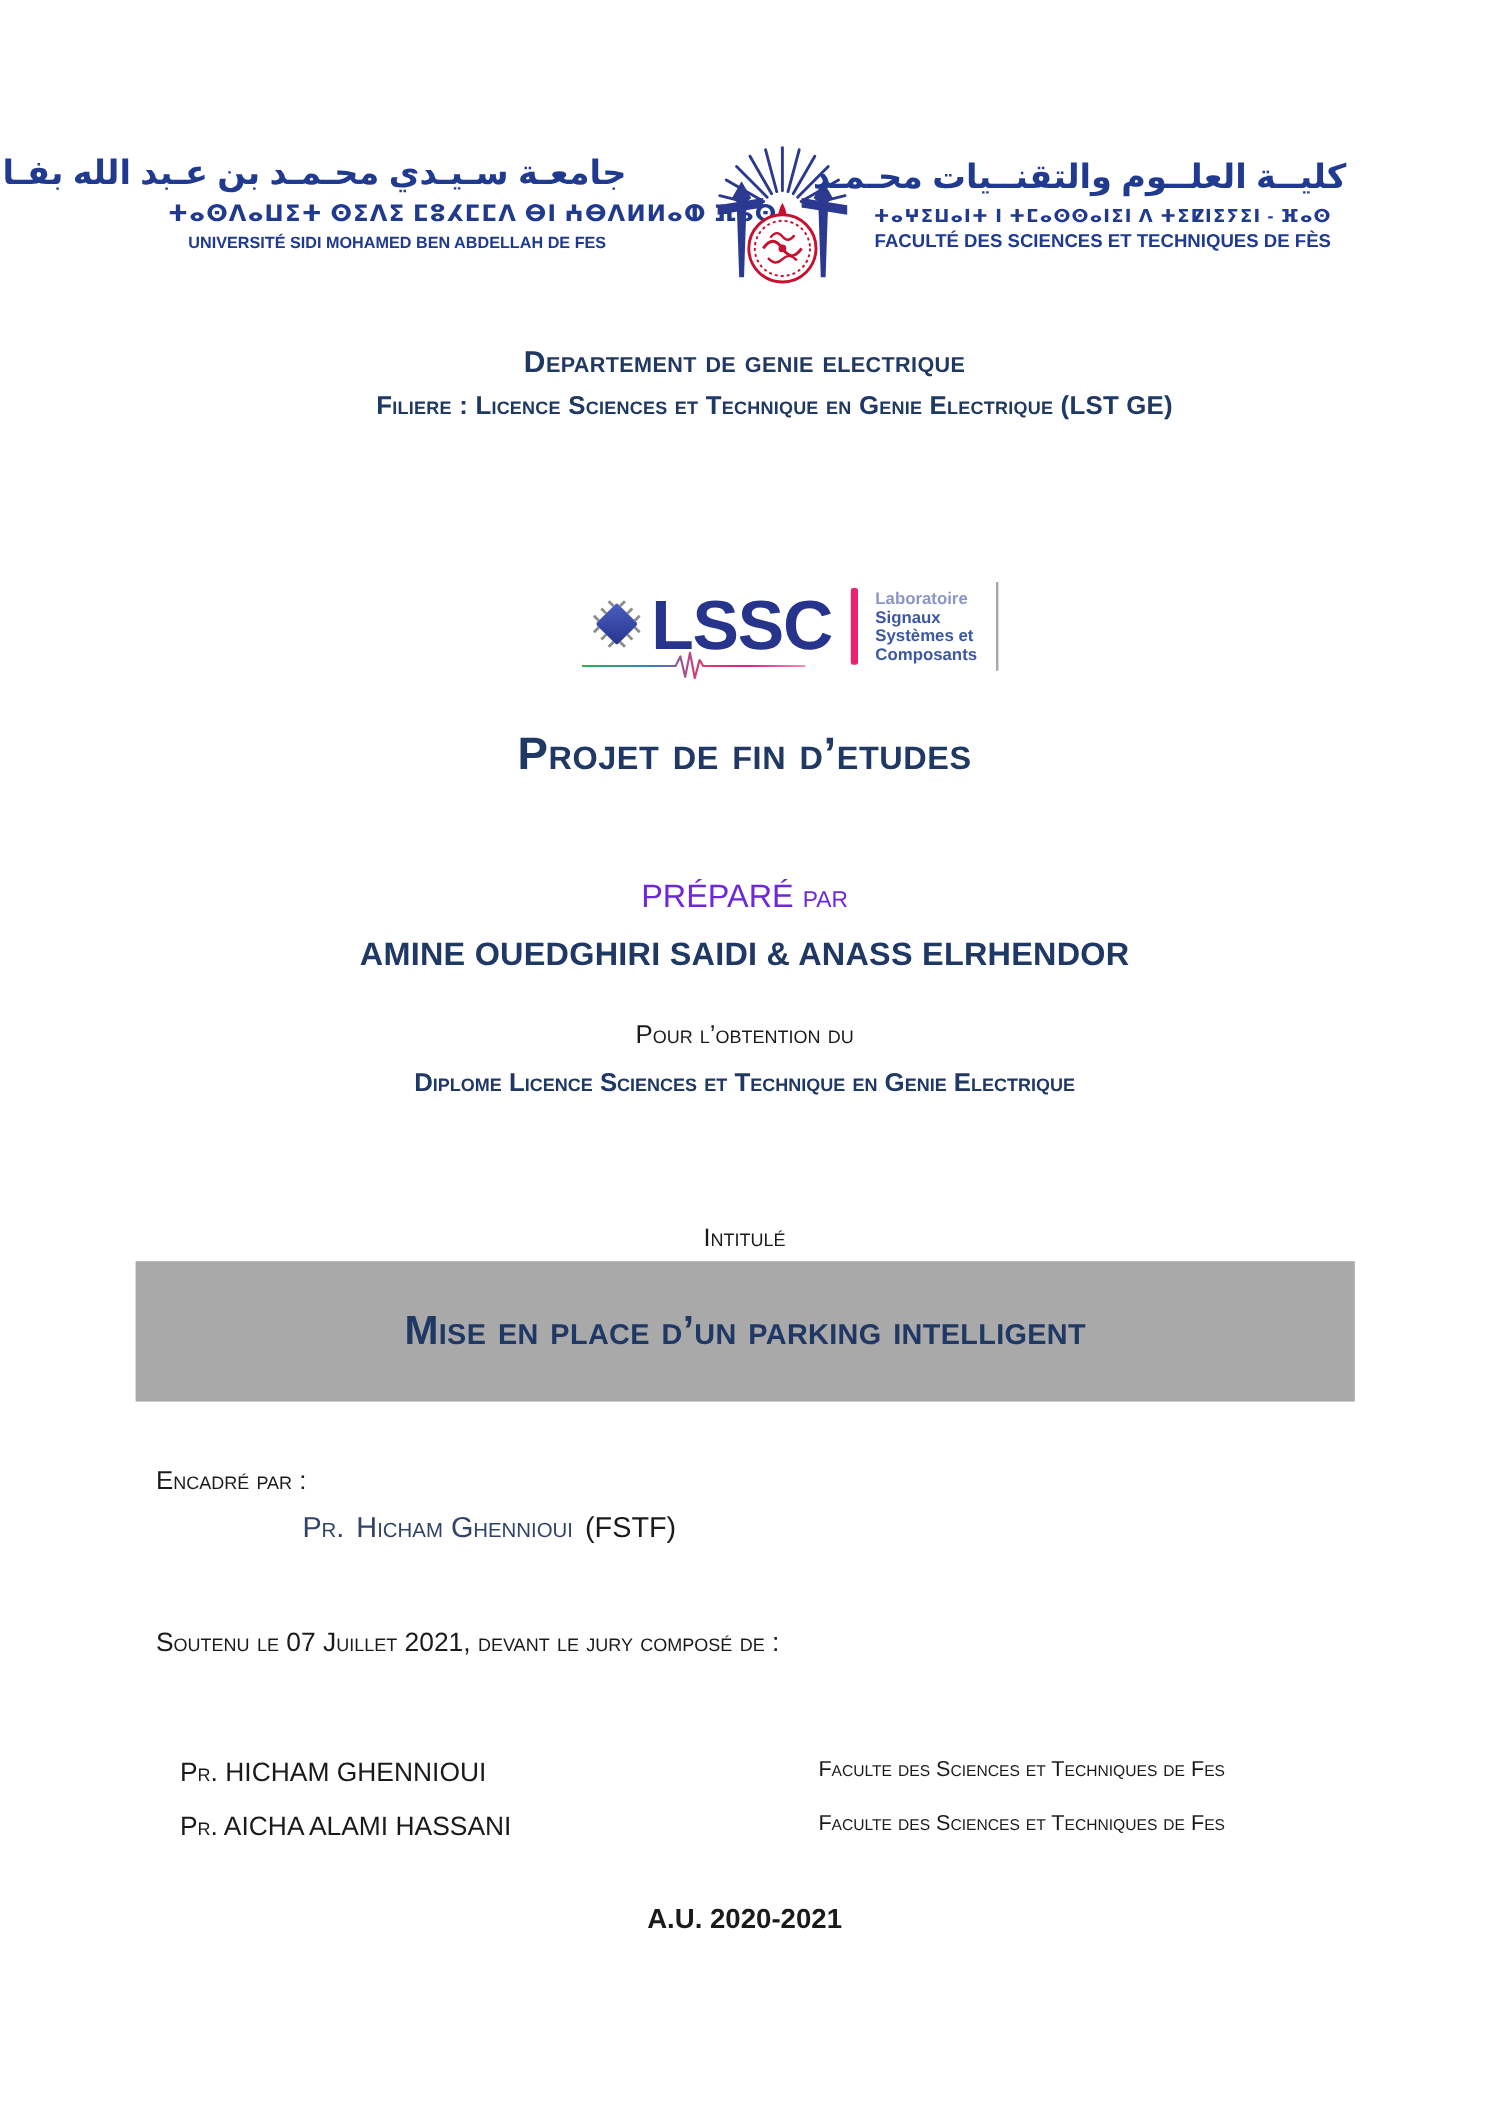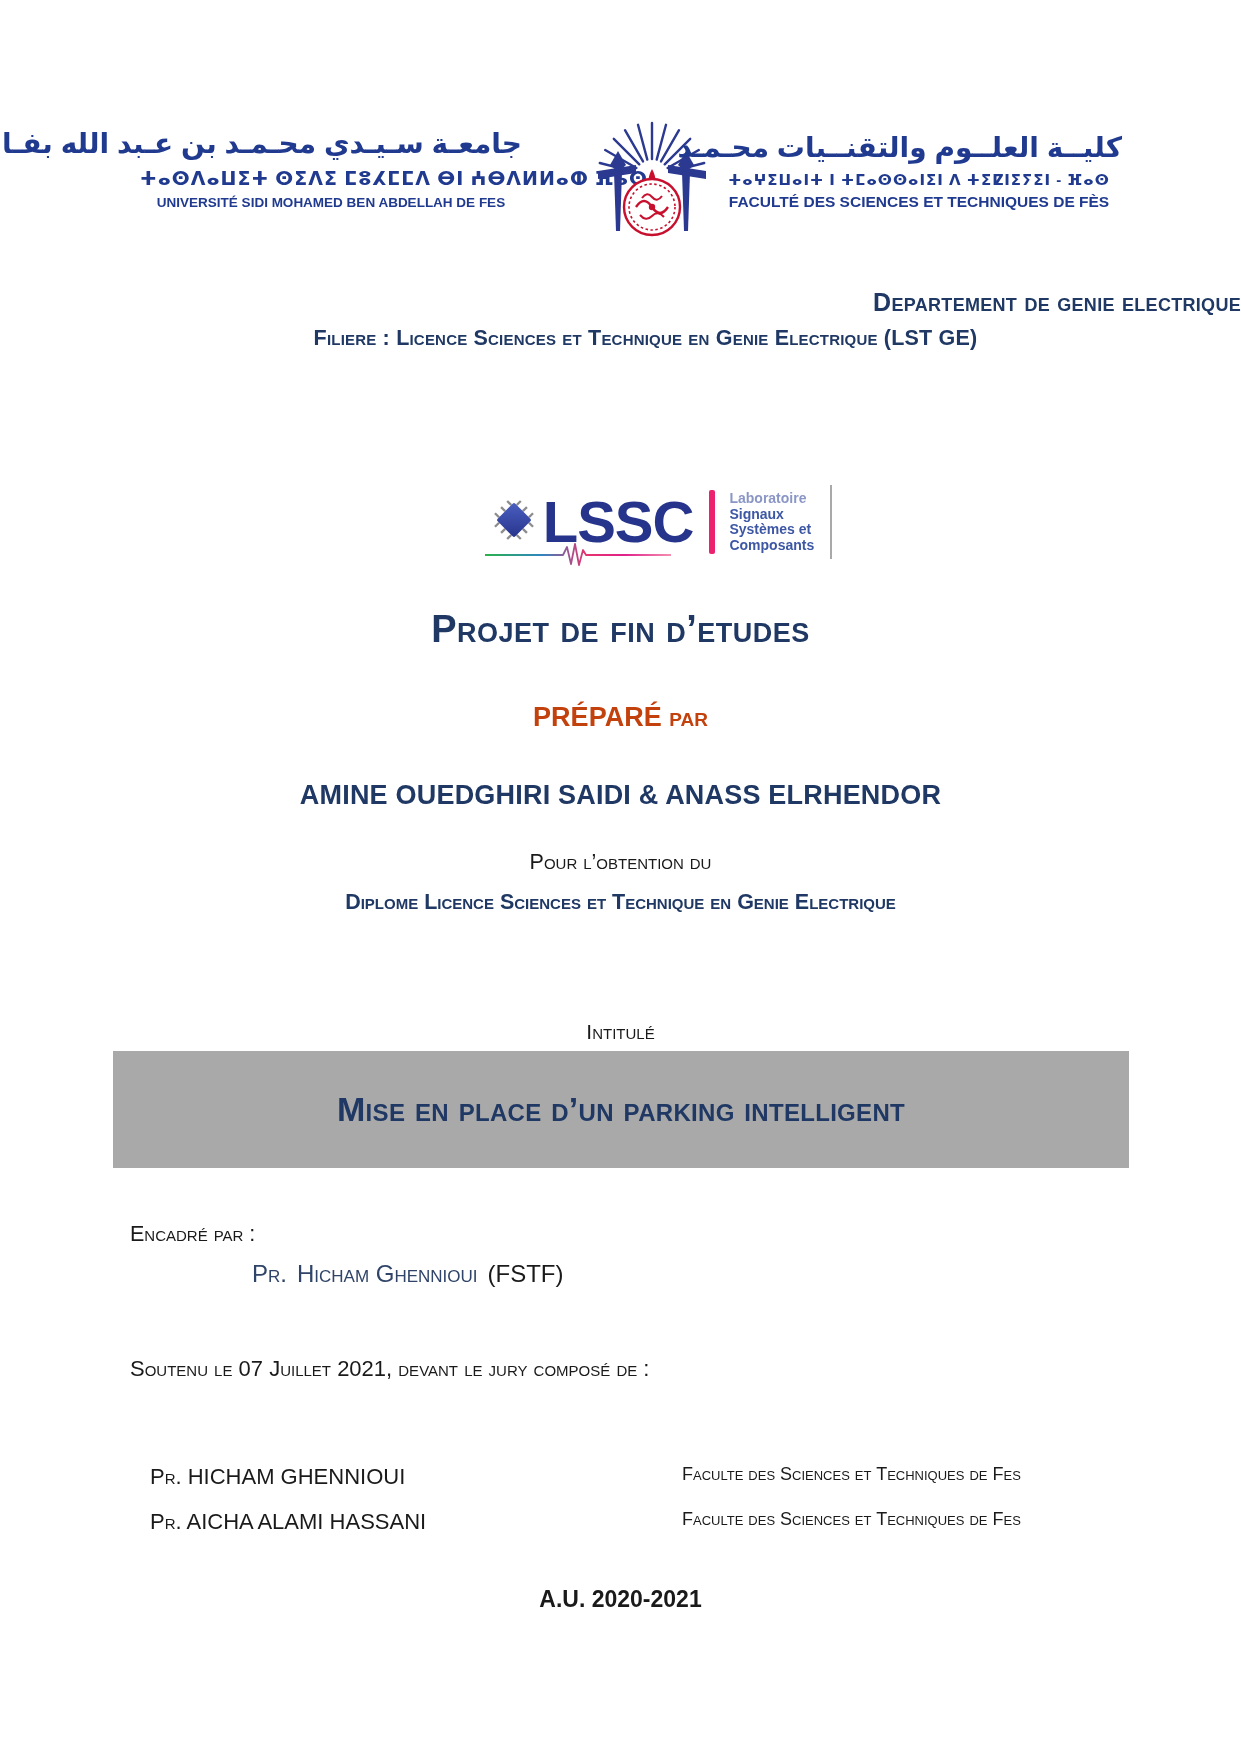--- a/index.html
+++ b/index.html
@@ -18,36 +18,36 @@
   .hdr-left{left:140px;top:126px;width:382px;text-align:center;}
   .hdr-right{left:716px;top:130px;width:406px;text-align:center;}
   .ar-line{font-size:28px;font-weight:bold;line-height:1.25;white-space:nowrap;}
   .tf-left{font-size:19px;font-weight:bold;margin-top:6px;white-space:nowrap;letter-spacing:1px;}
   .tf-right{font-size:15px;font-weight:bold;margin-top:6px;white-space:nowrap;letter-spacing:1px;}
   .lat-left{font-size:13.5px;font-weight:bold;margin-top:5px;white-space:nowrap;}
   .lat-right{font-size:15.5px;font-weight:bold;margin-top:4px;white-space:nowrap;}
   .emblem-box{left:596px;top:114px;width:112px;height:130px;}
 
   
-  .dept1{top:288px;font-size:25px;letter-spacing:.3px;text-align:right;}
+  .dept1{top:288px;font-size:25px;letter-spacing:.3px;}
   .dept2{top:326px;font-size:21.5px;letter-spacing:.2px;padding-left:25px;}
 
   
   .lab-wrap{top:478px;left:0;width:1241px;display:flex;justify-content:center;padding-left:40px;}
   .lab-lock{position:relative;display:flex;align-items:center;height:88px;}
   .lssc-txt{font-size:58px;font-weight:800;color:#27348B;letter-spacing:-1px;line-height:1;margin-left:4px;}
   .pinkbar{width:6px;height:64px;background:#EC2270;border-radius:2px;margin:0 14px 0 16px;}
   .lab-name{font-size:14px;font-weight:bold;line-height:15.5px;text-align:left;color:#3D57A5;}
   .lab-name .lt{color:#8A96C5;}
   .graybar{width:2px;height:74px;background:#A9A9A9;margin-left:16px;}
   .wave{position:absolute;left:-6px;top:64px;}
 
   
   .projet{top:608px;font-size:38px;font-weight:bold;letter-spacing:.5px;}
-  .prepared{top:702px;font-size:27px;color:#c2410c;font-weight:bold;}
+  .prepared{top:732px;font-size:27px;color:#6d28d9;}
   .prepared .sfx{font-variant:small-caps;}
   .authors{top:780px;font-size:27px;font-weight:bold;letter-spacing:.2px;}
   .obtention{top:850px;font-size:21.5px;}
   .diploma{top:890px;font-size:21.5px;}
   .intitule{top:1020px;font-size:21px;}
   .band{top:1051px;left:113px;width:1016px;height:117px;background:#A9A9A9;display:flex;align-items:center;justify-content:center;}
   .band-title{font-size:34px;font-weight:bold;letter-spacing:.3px;text-align:center;}
 
   
   .encadre{top:1222px;left:130px;font-size:21.5px;}

